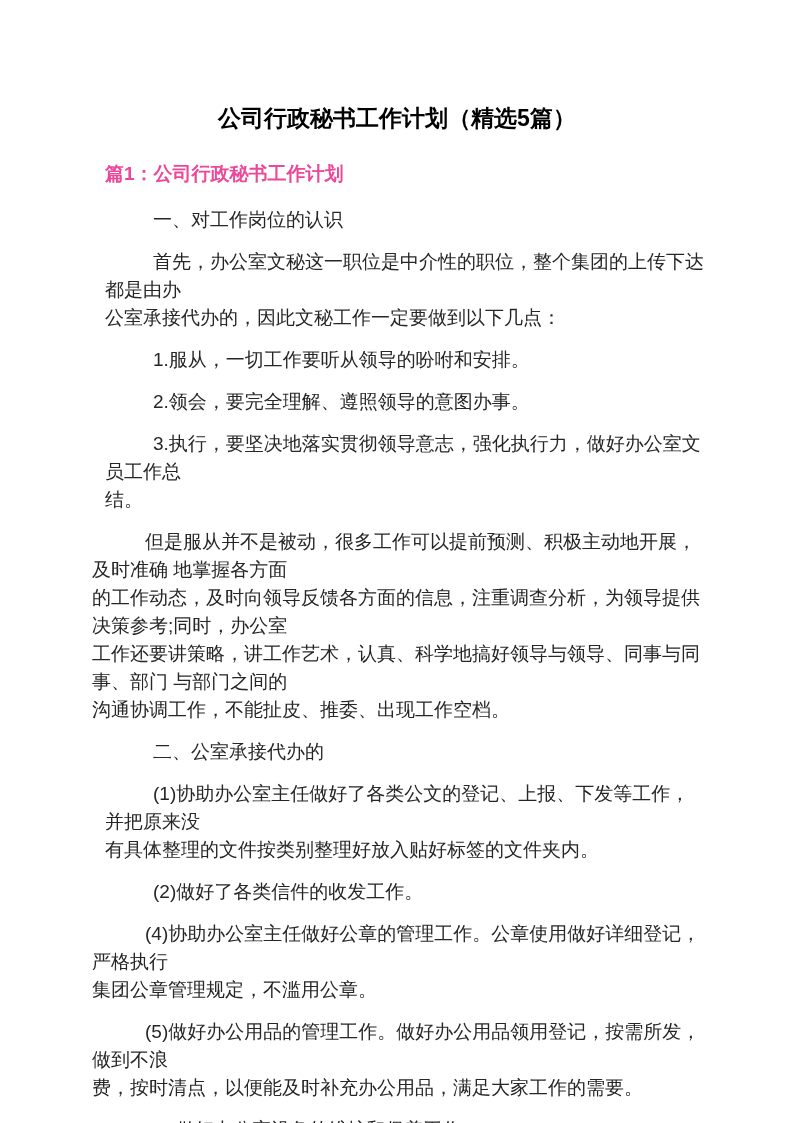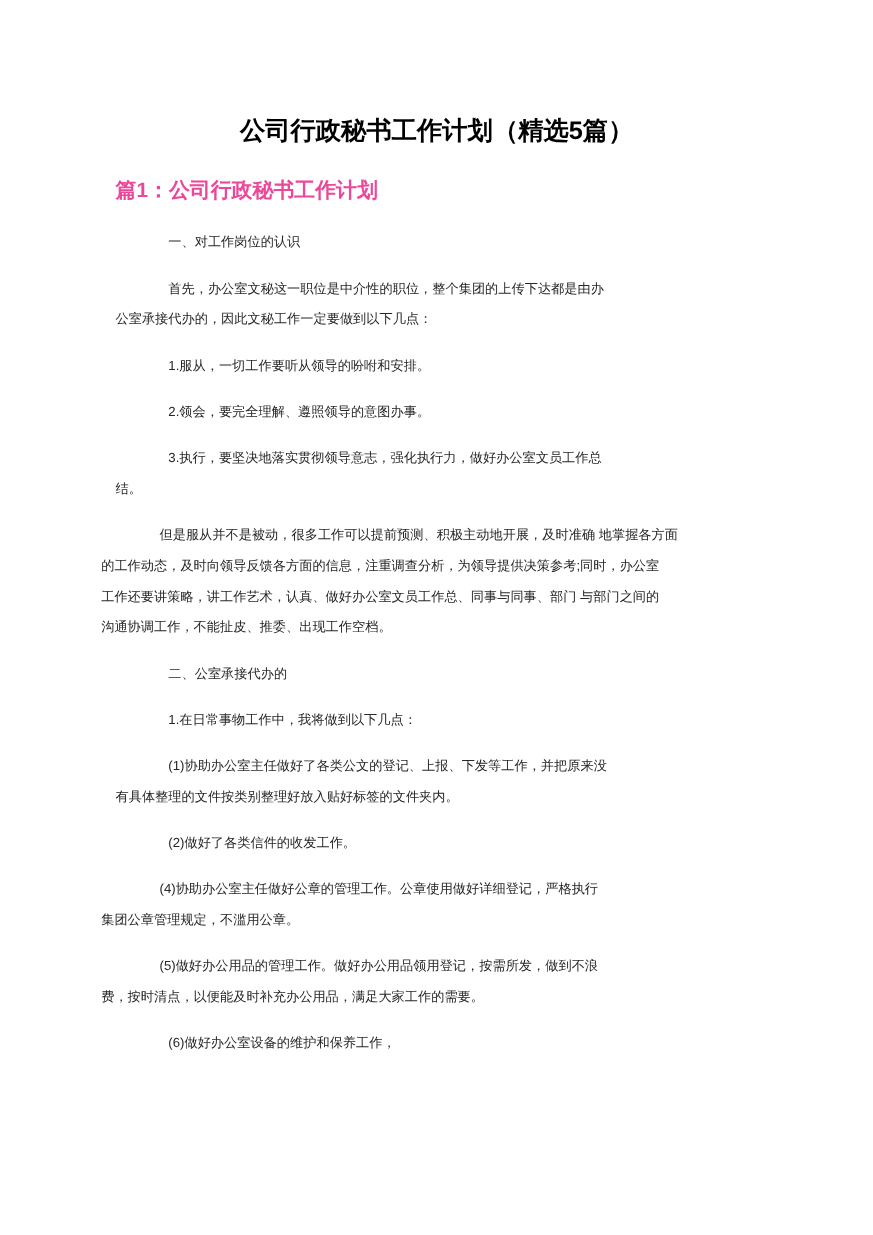--- a/index.html
+++ b/index.html
@@ -24,21 +24,21 @@
   }
   .section-heading {
     margin: 24px 40px 0 57px;
     font-size: 19px;
     line-height: 28px;
     font-weight: bold;
     color: #ec4899;
   }
   .content { margin-top: 18px; }
   .para {
-    font-size: 12px;
+    font-size: 19px;
     line-height: 28px;
     margin-bottom: 14px;
     white-space: pre-line; 
   }
   
   .para.a { margin-left: 57px; margin-right: 40px; text-indent: 48px; }
   
   .para.b { margin-left: 44px; margin-right: 34px; text-indent: 53px; }
 </style>
 </head>
@@ -53,24 +53,23 @@
   <div class="content">
     <p class="para a">一、对工作岗位的认识</p>
     <p class="para a">首先，办公室文秘这一职位是中介性的职位，整个集团的上传下达都是由办
 公室承接代办的，因此文秘工作一定要做到以下几点：</p>
     <p class="para a">1.服从，一切工作要听从领导的吩咐和安排。</p>
     <p class="para a">2.领会，要完全理解、遵照领导的意图办事。</p>
     <p class="para a">3.执行，要坚决地落实贯彻领导意志，强化执行力，做好办公室文员工作总
 结。</p>
     <p class="para b">但是服从并不是被动，很多工作可以提前预测、积极主动地开展，及时准确 地掌握各方面
 的工作动态，及时向领导反馈各方面的信息，注重调查分析，为领导提供决策参考;同时，办公室
-工作还要讲策略，讲工作艺术，认真、做好办公室文员工作总、同事与同事、部门 与部门之间的
+工作还要讲策略，讲工作艺术，认真、科学地搞好领导与领导、同事与同事、部门 与部门之间的
 沟通协调工作，不能扯皮、推委、出现工作空档。</p>
     <p class="para a">二、公室承接代办的</p>
-    <p class="para a">1.在日常事物工作中，我将做到以下几点：</p>
     <p class="para a">(1)协助办公室主任做好了各类公文的登记、上报、下发等工作，并把原来没
 有具体整理的文件按类别整理好放入贴好标签的文件夹内。</p>
     <p class="para a">(2)做好了各类信件的收发工作。</p>
     <p class="para b">(4)协助办公室主任做好公章的管理工作。公章使用做好详细登记，严格执行
 集团公章管理规定，不滥用公章。</p>
     <p class="para b">(5)做好办公用品的管理工作。做好办公用品领用登记，按需所发，做到不浪
 费，按时清点，以便能及时补充办公用品，满足大家工作的需要。</p>
     <p class="para a">(6)做好办公室设备的维护和保养工作，</p>
   </div>
 

